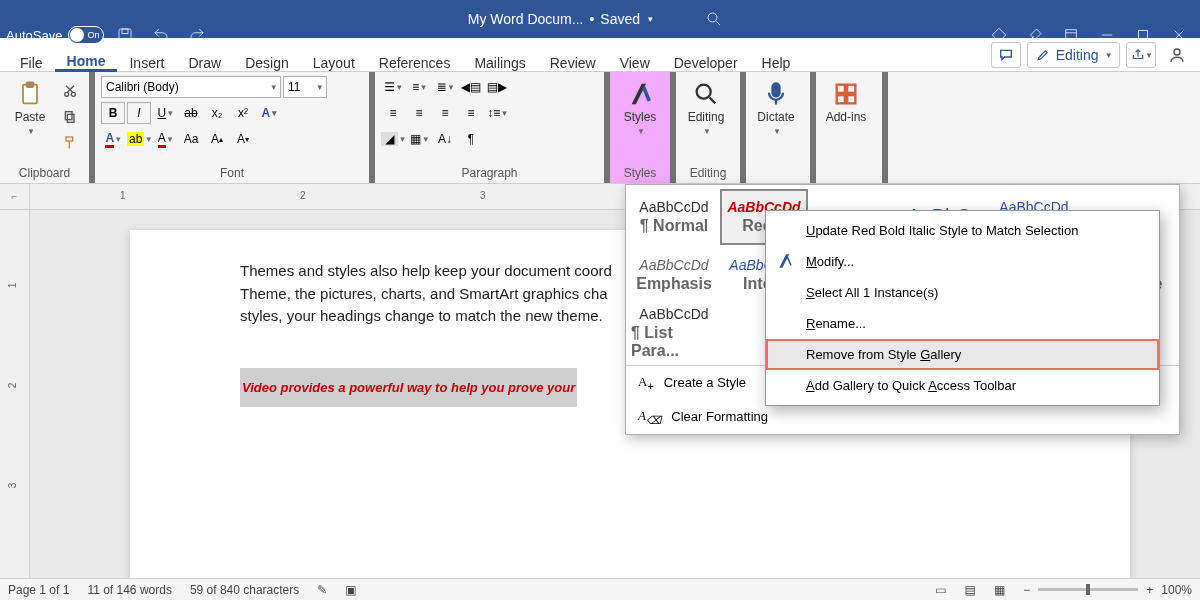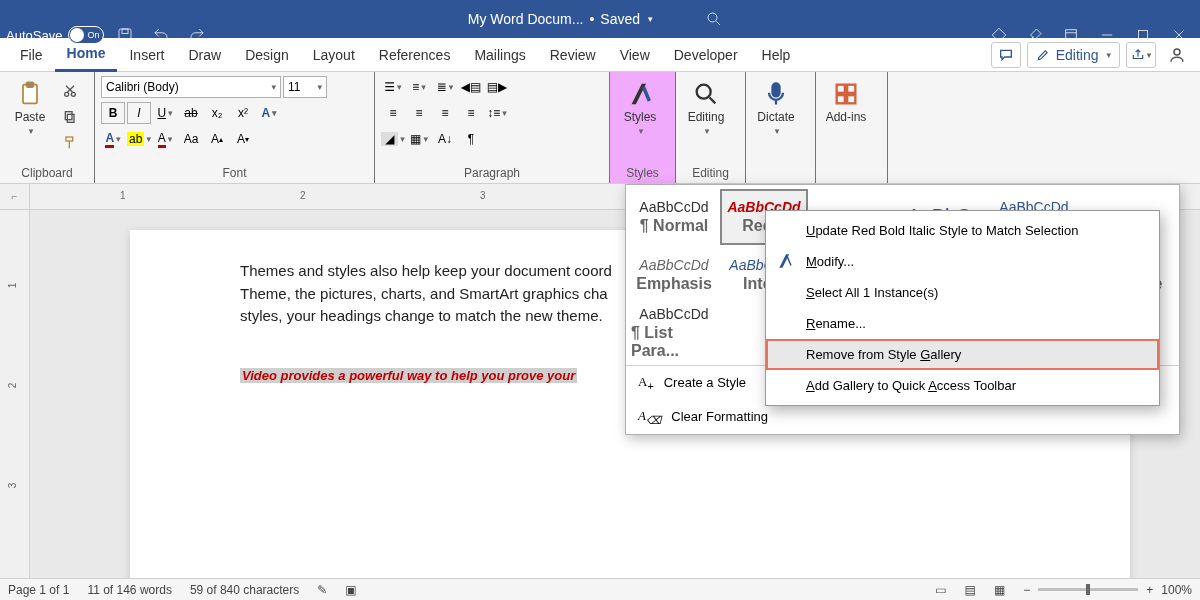--- a/index.html
+++ b/index.html
@@ -10,49 +10,49 @@
 .autosave { display: flex; align-items: center; gap: 6px; font-size: 13px; }
 .toggle { width: 36px; height: 18px; border: 1px solid #fff; border-radius: 10px; display: flex; align-items: center; padding: 1px; background: #2F5596; }
 .toggle .knob { width: 14px; height: 14px; border-radius: 50%; background: #fff; margin-left: 0; }
 .toggle .txt { font-size: 9px; color:#fff; margin-left:3px; }
 .titlebar .icon-btn { width: 30px; height: 30px; display: flex; align-items: center; justify-content: center; }
 .titlebar svg { stroke: #fff; fill: none; }
 .titlebar .center { flex: 1; text-align: center; font-size: 14px; display:flex; align-items:center; justify-content:center; gap:6px;}
 .titlebar .search { margin-left: 40px; }
 
 .tabsbar { height: 34px; border-bottom: 1px solid #d0d0d0; display: flex; align-items: center; padding: 0 8px; gap: 0; background:#fff; }
-.tabsbar .tab { padding: 0 12px; height: 34px; line-height: 34px; font-size: 14px; color: #333; }
+.tabsbar .tab { padding: 8px 12px; height: 34px; line-height: 34px; font-size: 14px; color: #333; }
 .tabsbar .tab.active { color: #2F5596; font-weight: 600; border-bottom: 3px solid #2F5596; height:34px; line-height:31px; }
 .tabsbar .spacer { flex: 1; }
 .tabsbar .right { display:flex; align-items:center; gap:6px; }
 .tabsbar .sq-btn { width:30px; height:26px; border:1px solid #c8c8c8; display:flex; align-items:center; justify-content:center; font-size:13px; border-radius:3px;}
 .editing-btn { border:1px solid #c8c8c8; height:26px; display:flex; align-items:center; padding:0 8px; gap:6px; font-size:14px; color:#2F5596; border-radius:3px;}
 
 .ribbon { height: 112px; background: #f5f5f5; border-bottom: 1px solid #d0d0d0; display: flex; }
-.rgroup { border-right: 1px solid #737373; display: flex; flex-direction: column; padding: 4px 6px 0 6px; }
+.rgroup { border-right: 6px solid #737373; display: flex; flex-direction: column; padding: 4px 6px 0 6px; }
 .rgroup .glabel { text-align: center; font-size: 12px; color: #555; padding: 3px 0; margin-top:auto;}
 .rgroup .gbody { flex: 1; display: flex; align-items: flex-start; gap: 4px; }
 .big-btn { display:flex; flex-direction:column; align-items:center; justify-content:center; width:48px; gap:2px; font-size:12px; color:#333; padding-top:4px;}
 .big-btn svg { width:28px; height:28px; }
 .small-btn { width:24px; height:22px; display:flex; align-items:center; justify-content:center; border:1px solid transparent; font-size:12px;}
 .font-combo { height:22px; border:1px solid #b0b0b0; background:#fff; font-size:12px; padding:0 4px; display:flex; align-items:center; justify-content:space-between;}
 .row { display:flex; gap:2px; align-items:center; margin-bottom:4px;}
 .vcol { display:flex; flex-direction:column; }
 
 .ruler-area { height: 26px; background:#f0f0f0; border-bottom:1px solid #d0d0d0; display:flex; }
 .ruler-corner { width:30px; border-right:1px solid #d0d0d0; display:flex; align-items:center; justify-content:center; font-size:10px; color:#888;}
 .ruler { flex:1; position:relative; font-size:10px; color:#666;}
 .ruler .num { position:absolute; top:6px; }
 
 .editor { position:absolute; top:210px; left:30px; right:0; bottom:22px; background:#e9e9e9; overflow:hidden;}
 .vruler { position:absolute; left:0; top:0; width:30px; bottom:0; background:#f0f0f0; border-right:1px solid #d0d0d0; font-size:10px; color:#666;}
 .vruler .num { position:absolute; left:10px; transform: rotate(-90deg);}
 .page { position:absolute; left:100px; top:20px; width:1000px; height:500px; background:#fff; box-shadow:0 2px 8px rgba(0,0,0,0.15); padding:30px 110px;}
 .doc-text { font-size:15px; line-height:1.5; color:#222;}
-.highlighted { background:#cfcfcf; color:#c00000; font-style:italic; font-weight:bold; display:inline-block; margin-top:40px; padding:0 2px;}
+.highlighted { background:#cfcfcf; color:#c00000; font-style:italic; font-weight:bold; display:inline-block; margin-top:40px; padding:12px 2px;}
 
 .styles-panel { position:absolute; top:184px; left:625px; width:555px; background:#fff; border:1px solid #b0b0b0; box-shadow:2px 4px 12px rgba(0,0,0,0.25); z-index:10;}
 .styles-grid { display:flex; flex-wrap:wrap; padding:4px; gap:2px;}
 .style-cell { width:88px; height:56px; border:1px solid transparent; display:flex; flex-direction:column; align-items:center; justify-content:center; font-size:11px; color:#555; }
 .style-cell .sample { font-size:14px; color:#333; margin-bottom:2px;}
 .style-cell.selected { border:2px solid #888; background:#f0f0f0;}
 .style-cell .sample.red { color:#c00000; font-weight:bold; font-style:italic;}
 .style-cell .sample.blue { color:#2F5596;}
 .style-cell .sample.grey { color:#666;}
 .style-cell .sample.under { text-decoration:underline;}

